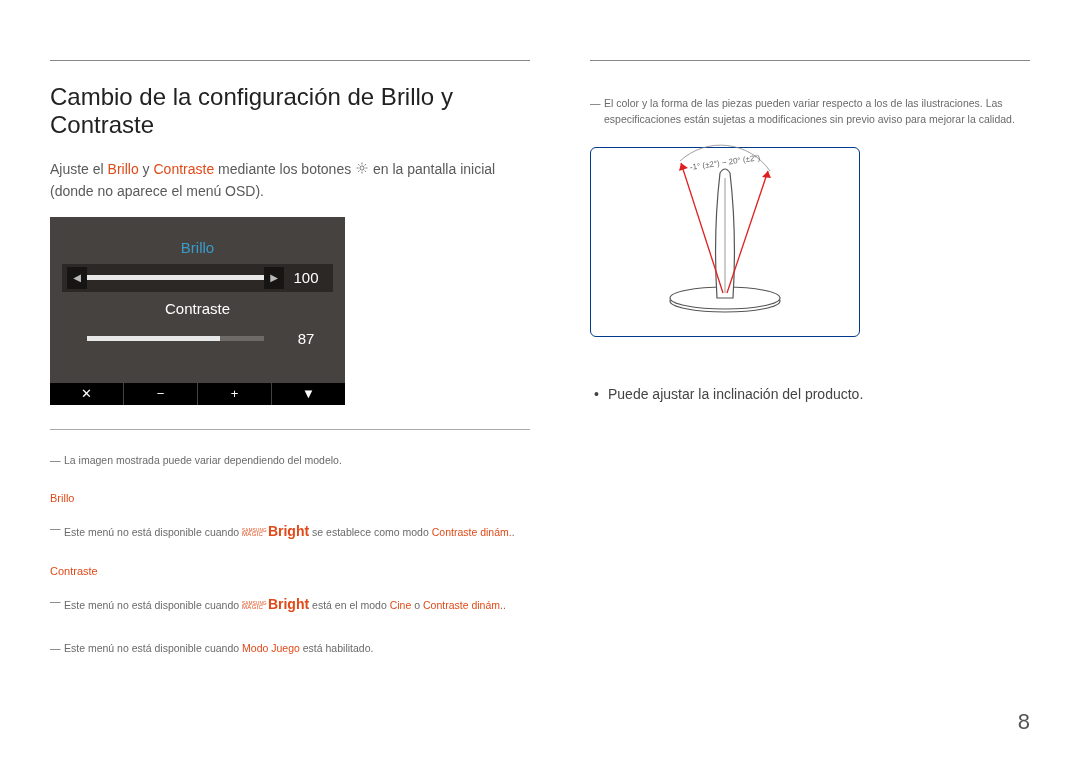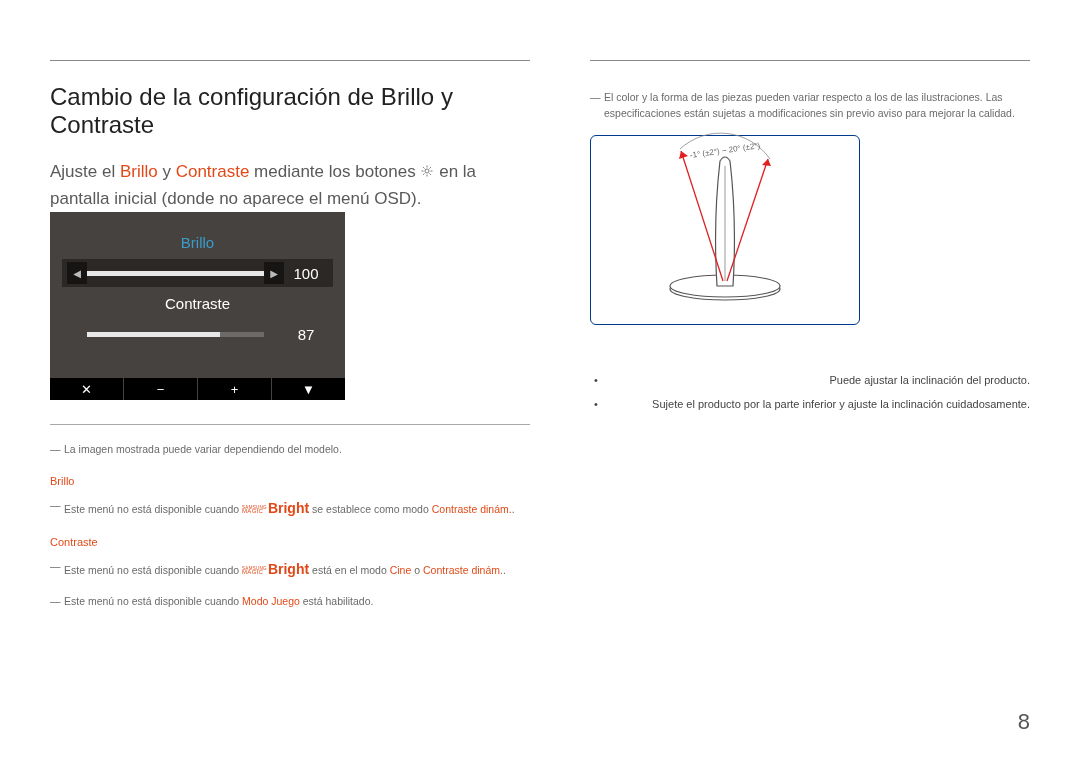--- a/index.html
+++ b/index.html
@@ -25,23 +25,24 @@
     border-top: 1px solid #888;
     margin-bottom: 22px;
   }
   h2.section-title {
     font-size: 24px;
     font-weight: 400;
     color: #222;
     margin-bottom: 20px;
   }
   .intro-text {
-    font-size: 17px;
+    font-size: 14px;
     line-height: 1.55;
     color: #5a5a5a;
+    margin-bottom: 14px;
   }
   .highlight { color: #e14a18; }
   .sun-icon { display: inline-block; vertical-align: middle; margin: 0 1px; }
 
   
   .osd-panel {
     width: 295px;
     background: #46423f;
     padding: 14px 0 0 0;
   }
@@ -97,21 +98,21 @@
     display: flex; align-items: center; justify-content: center;
   }
   .osd-btn:last-child { border-right: none; }
 
   .thin-rule { border-top: 1px solid #aaa; margin: 24px 0 10px 0; width: 480px; }
 
   .footnote-line {
     font-size: 10.5px;
     color: #6a6a6a;
     line-height: 1.5;
-    margin: 7px 0;
+    margin: 13px 0;
     position: relative;
     padding-left: 14px;
   }
   .footnote-line::before {
     content: "―";
     position: absolute;
     left: 0;
     top: 0;
     color: #6a6a6a;
   }
@@ -145,27 +146,26 @@
     font-size: 8px;
     color: #666;
     transform: rotate(-8deg);
   }
   .bullets {
     list-style: none;
     padding-left: 4px;
     margin-top: 26px;
   }
   .bullets li {
-    font-size: 11px;
+    font-size: 14px;
     color: #444;
     line-height: 1.7;
     padding-left: 14px;
     position: relative;
     margin-bottom: 6px;
-    text-align: right;
   }
   .bullets li::before {
     content: "•";
     position: absolute; left: 0; top: 0;
     color: #444;
   }
 
   .page-num {
     position: absolute;
     bottom: 28px;
@@ -265,18 +265,17 @@
         <line x1="120" y1="150" x2="120" y2="35" stroke="#555" stroke-width="0.6"></line>
         <line x1="122" y1="150" x2="163" y2="28" stroke="#e02020" stroke-width="1.3"></line>
         <polygon points="163,28 157,34 166,35" fill="#e02020"></polygon>
         <line x1="118" y1="150" x2="76" y2="20" stroke="#e02020" stroke-width="1.3"></line>
         <polygon points="76,20 83,25 74,28" fill="#e02020"></polygon>
       </svg>
     </div>
 
     <ul class="bullets">
       <li>Puede ajustar la inclinación del producto.</li>
-      <li>Sujete el producto por la parte inferior y ajuste la inclinación cuidadosamente.</li>
     </ul>
   </div>
 </div>
 
 <div class="page-num">8</div>
 
 </body></html>

